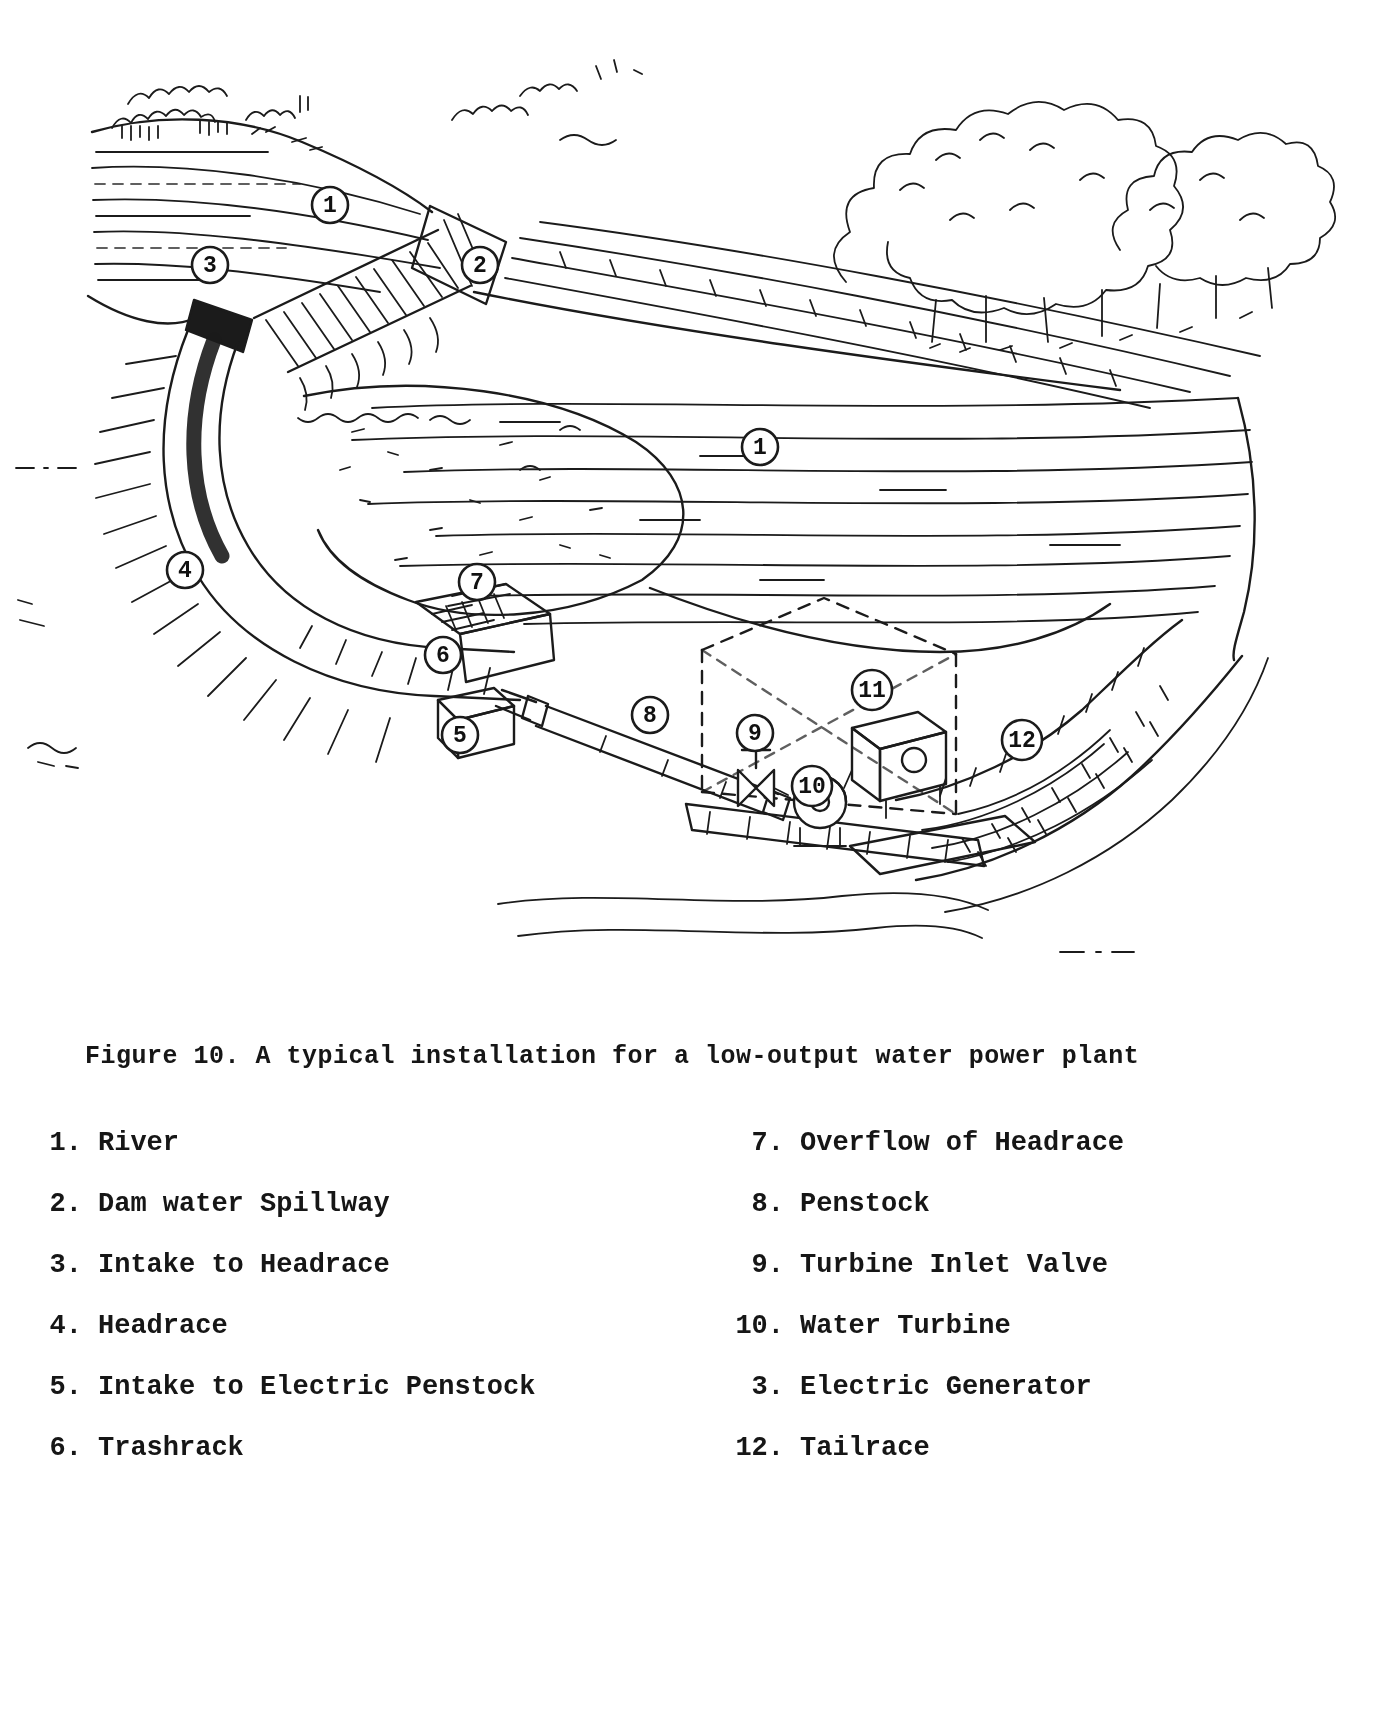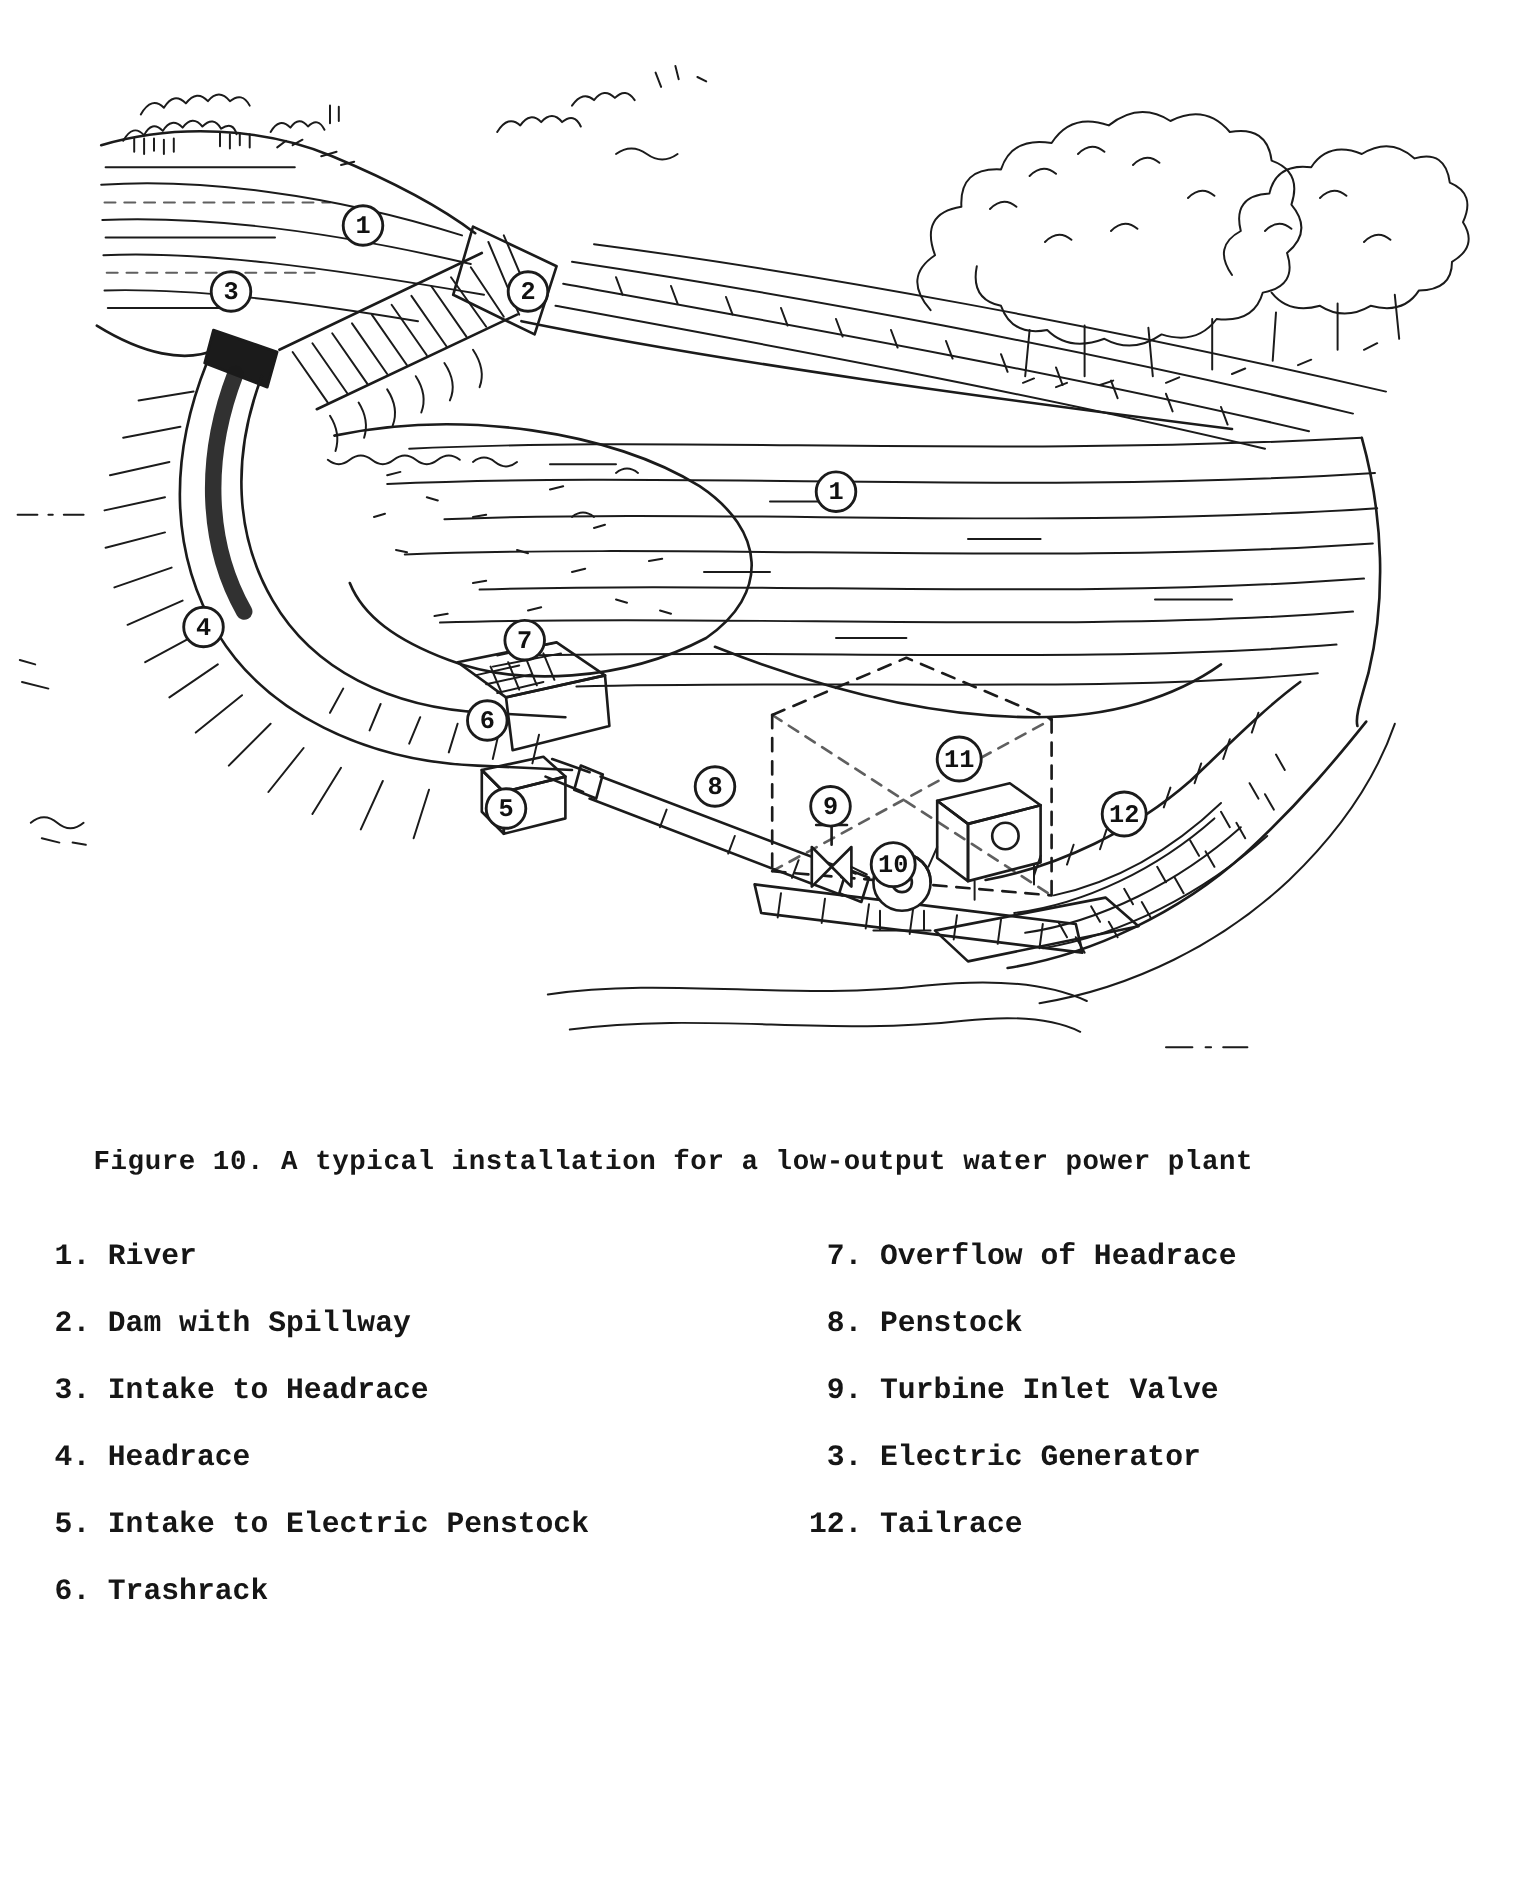--- a/index.html
+++ b/index.html
@@ -268,21 +268,21 @@
   <div class="caption">Figure 10. A typical installation for a low-output water power plant</div>
 
   <div>
     <div class="legend-col left">
       <div class="legend-row">
         <span class="legend-num">1.</span>
         <span class="legend-label">River</span>
       </div>
       <div class="legend-row">
         <span class="legend-num">2.</span>
-        <span class="legend-label">Dam with Spillway</span>
+        <span class="legend-label">Dam water Spillway</span>
       </div>
       <div class="legend-row">
         <span class="legend-num">3.</span>
         <span class="legend-label">Intake to Headrace</span>
       </div>
       <div class="legend-row">
         <span class="legend-num">4.</span>
         <span class="legend-label">Headrace</span>
       </div>
       <div class="legend-row">
@@ -302,20 +302,24 @@
       </div>
       <div class="legend-row">
         <span class="legend-num">8.</span>
         <span class="legend-label">Penstock</span>
       </div>
       <div class="legend-row">
         <span class="legend-num">9.</span>
         <span class="legend-label">Turbine Inlet Valve</span>
       </div>
       <div class="legend-row">
+        <span class="legend-num">10.</span>
+        <span class="legend-label">Water Turbine</span>
+      </div>
+      <div class="legend-row">
         <span class="legend-num">3.</span>
         <span class="legend-label">Electric Generator</span>
       </div>
       <div class="legend-row">
         <span class="legend-num">12.</span>
         <span class="legend-label">Tailrace</span>
       </div>
     </div>
   </div>
 

